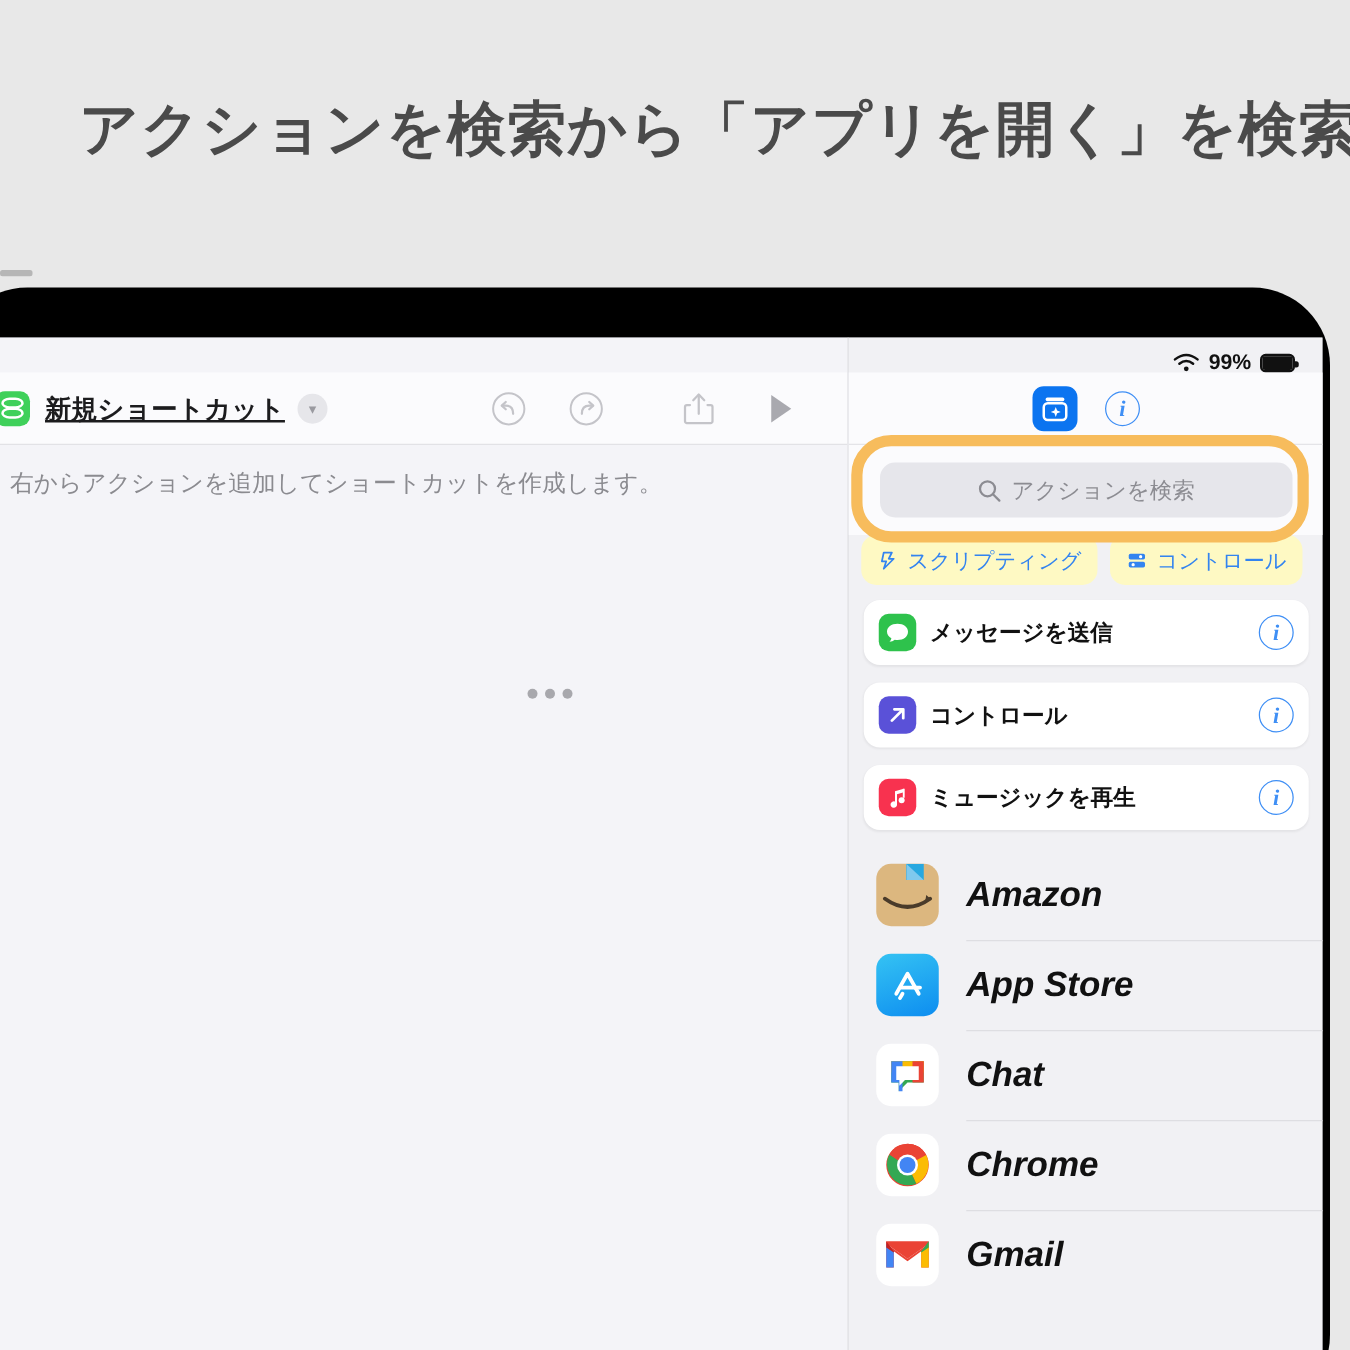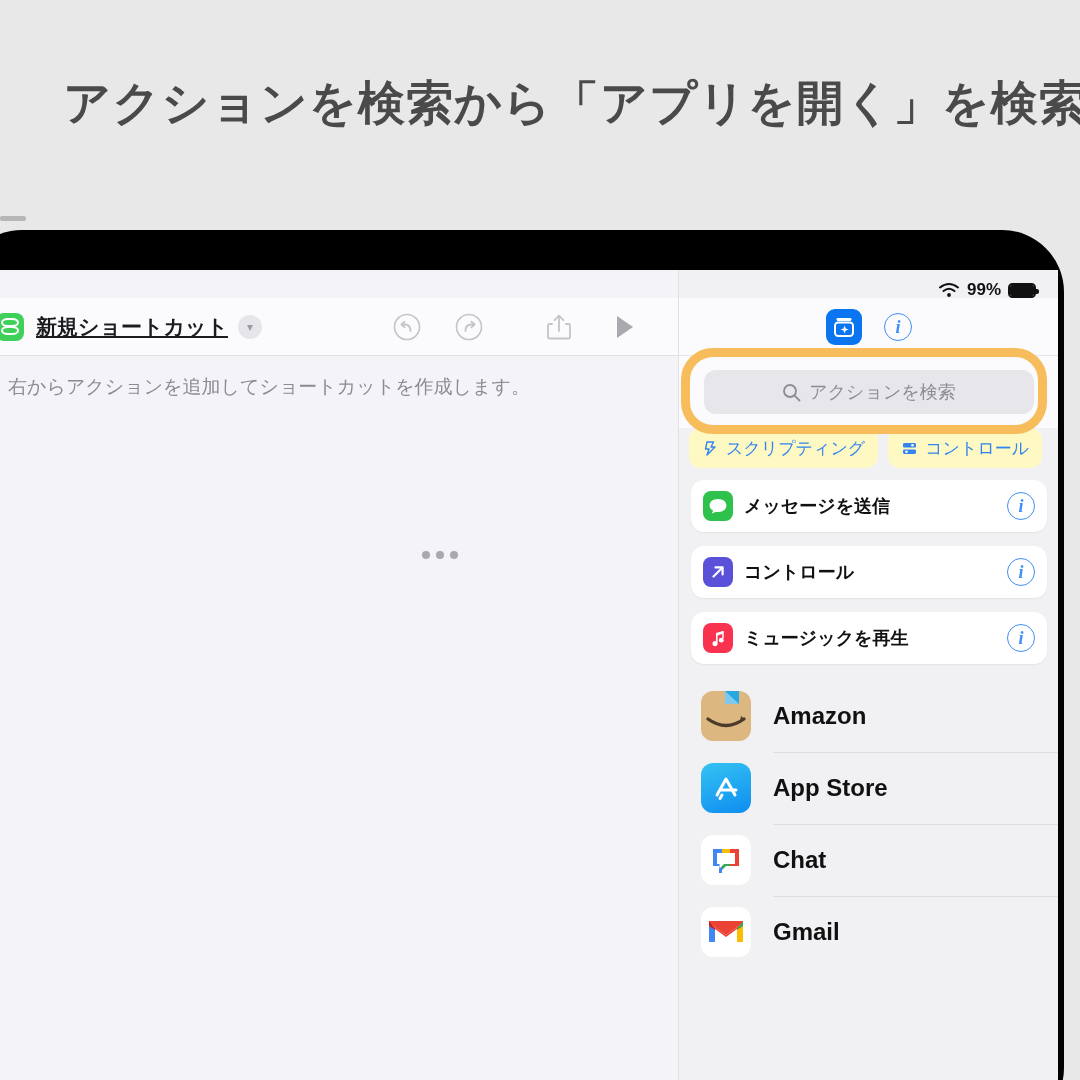--- a/index.html
+++ b/index.html
@@ -177,22 +177,23 @@
   .app-row + .app-row::before {
     content: ""; position: absolute; left: 72px; right: 0; top: 0; height: 1px;
     background: #dedee2;
   }
   .app-icon {
     width: 50px; height: 50px; border-radius: 12px; flex: none;
     display: flex; align-items: center; justify-content: center; overflow: hidden;
     position: relative;
   }
   .app-label {
-    margin-left: 22px; font-size: 24px; font-weight: bold; color: #111;
+    margin-left: 22px; font-size: 28px; font-weight: bold; color: #111;
     white-space: nowrap;
+    font-style: italic;
   }
 </style>
 </head>
 <body>
 
 <div id="caption-band">
   <div id="caption-text">アクションを検索から「アプリを開く」を検索</div>
   <div id="window-tab-stub"></div>
 </div>
 
@@ -371,20 +372,34 @@
             <path d="M5 7 H31 V24 H18 L11 31 V24 H5 Z" fill="#34a853"></path>
             <path d="M5 7 H31 V16 H5 Z" fill="#fbbc04"></path>
             <path d="M5 7 H14 V31 H11 V24 H5 Z" fill="#4285f4"></path>
             <path d="M22 7 H31 V24 H22 Z" fill="#ea4335"></path>
             <path d="M9 11 H27 V22 H16 L11.5 26.5 V22 H9 Z" fill="#fff"></path>
           </svg>
         </div>
         <div class="app-label">Chat</div>
       </div>
 
+      <div class="app-row">
+        <div class="app-icon" style="background:#fff;">
+          <svg width="40" height="40" viewBox="0 0 40 40">
+            <circle cx="20" cy="20" r="17" fill="#ea4335"></circle>
+            <path d="M20 3 A17 17 0 0 1 35 12 L20 12 Z" fill="#ea4335"></path>
+            <path d="M35 12 A17 17 0 0 1 27 35 L20 20 Z" fill="#fbbc04"></path>
+            <path d="M27 35 A17 17 0 0 1 5.5 11.5 L20 20 Z" fill="#34a853"></path>
+            <path d="M5.5 11.5 A17 17 0 0 1 35 12 L20 12 A8 8 0 0 0 12.8 16.6 Z" fill="#ea4335"></path>
+            <circle cx="20" cy="20" r="8.4" fill="#fff"></circle>
+            <circle cx="20" cy="20" r="6.4" fill="#4285f4"></circle>
+          </svg>
+        </div>
+        <div class="app-label">Chrome</div>
+      </div>
 
 
       <div class="app-row">
         <div class="app-icon" style="background:#fff;">
           <svg width="38" height="30" viewBox="0 0 38 30">
             <path d="M2 6 L2 25 H8 V12 L19 20 L30 12 V25 H36 V6 L19 18 Z" fill="#ea4335"></path>
             <path d="M2 6 L2 25 H8 V12 Z" fill="#4285f4"></path>
             <path d="M30 12 V25 H36 V6 Z" fill="#fbbc04"></path>
             <path d="M2 6 L19 18 L36 6 V4 H2 Z" fill="#ea4335"></path>
             <path d="M8 12 L19 20 L30 12 V25 H8 Z" fill="#fff" opacity="0"></path>

